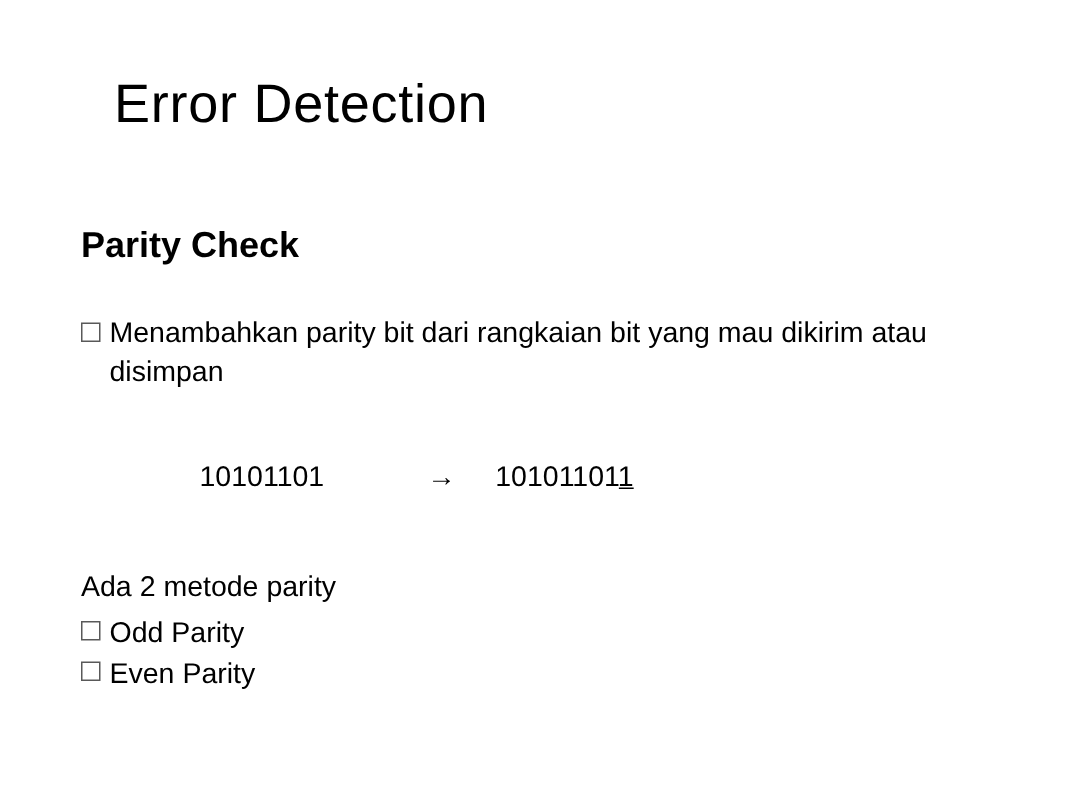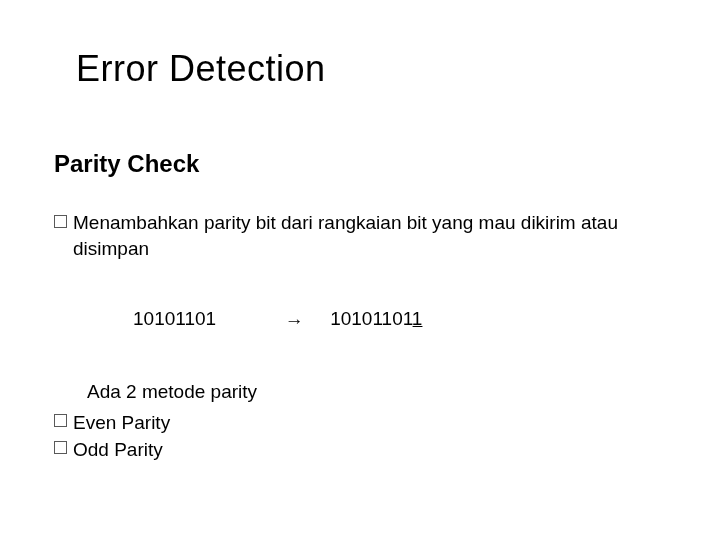--- a/index.html
+++ b/index.html
@@ -78,21 +78,20 @@
     font-size: 19px;
     color: #000000;
     line-height: 1.45;
   }
   .methods-block .line {
     display: flex;
     align-items: flex-start;
   }
   .plain-line {
     margin-bottom: 3px;
-    margin-left: 33px;
   }
 </style>
 </head>
 <body>
 
 <div class="slide">
 
   <div class="title">Error Detection</div>
 
   <div class="subtitle">Parity Check</div>
@@ -103,21 +102,21 @@
       <span class="bullet-text">Menambahkan parity bit dari rangkaian bit yang mau dikirim atau disimpan</span>
     </div>
   </div>
 
   <div class="example-row"><span>10101101</span>             <span>→</span>     <span>10101101</span><span class="underline">1</span></div>
 
   <div class="methods-block">
     <div class="plain-line">Ada 2 metode parity</div>
     <div class="line">
       <span class="bullet-box"></span>
-      <span>Even Parity</span>
+      <span>Odd Parity</span>
     </div>
     <div class="line">
       <span class="bullet-box"></span>
-      <span>Odd Parity</span>
+      <span>Even Parity</span>
     </div>
   </div>
 
 </div>
 
 </body></html>

